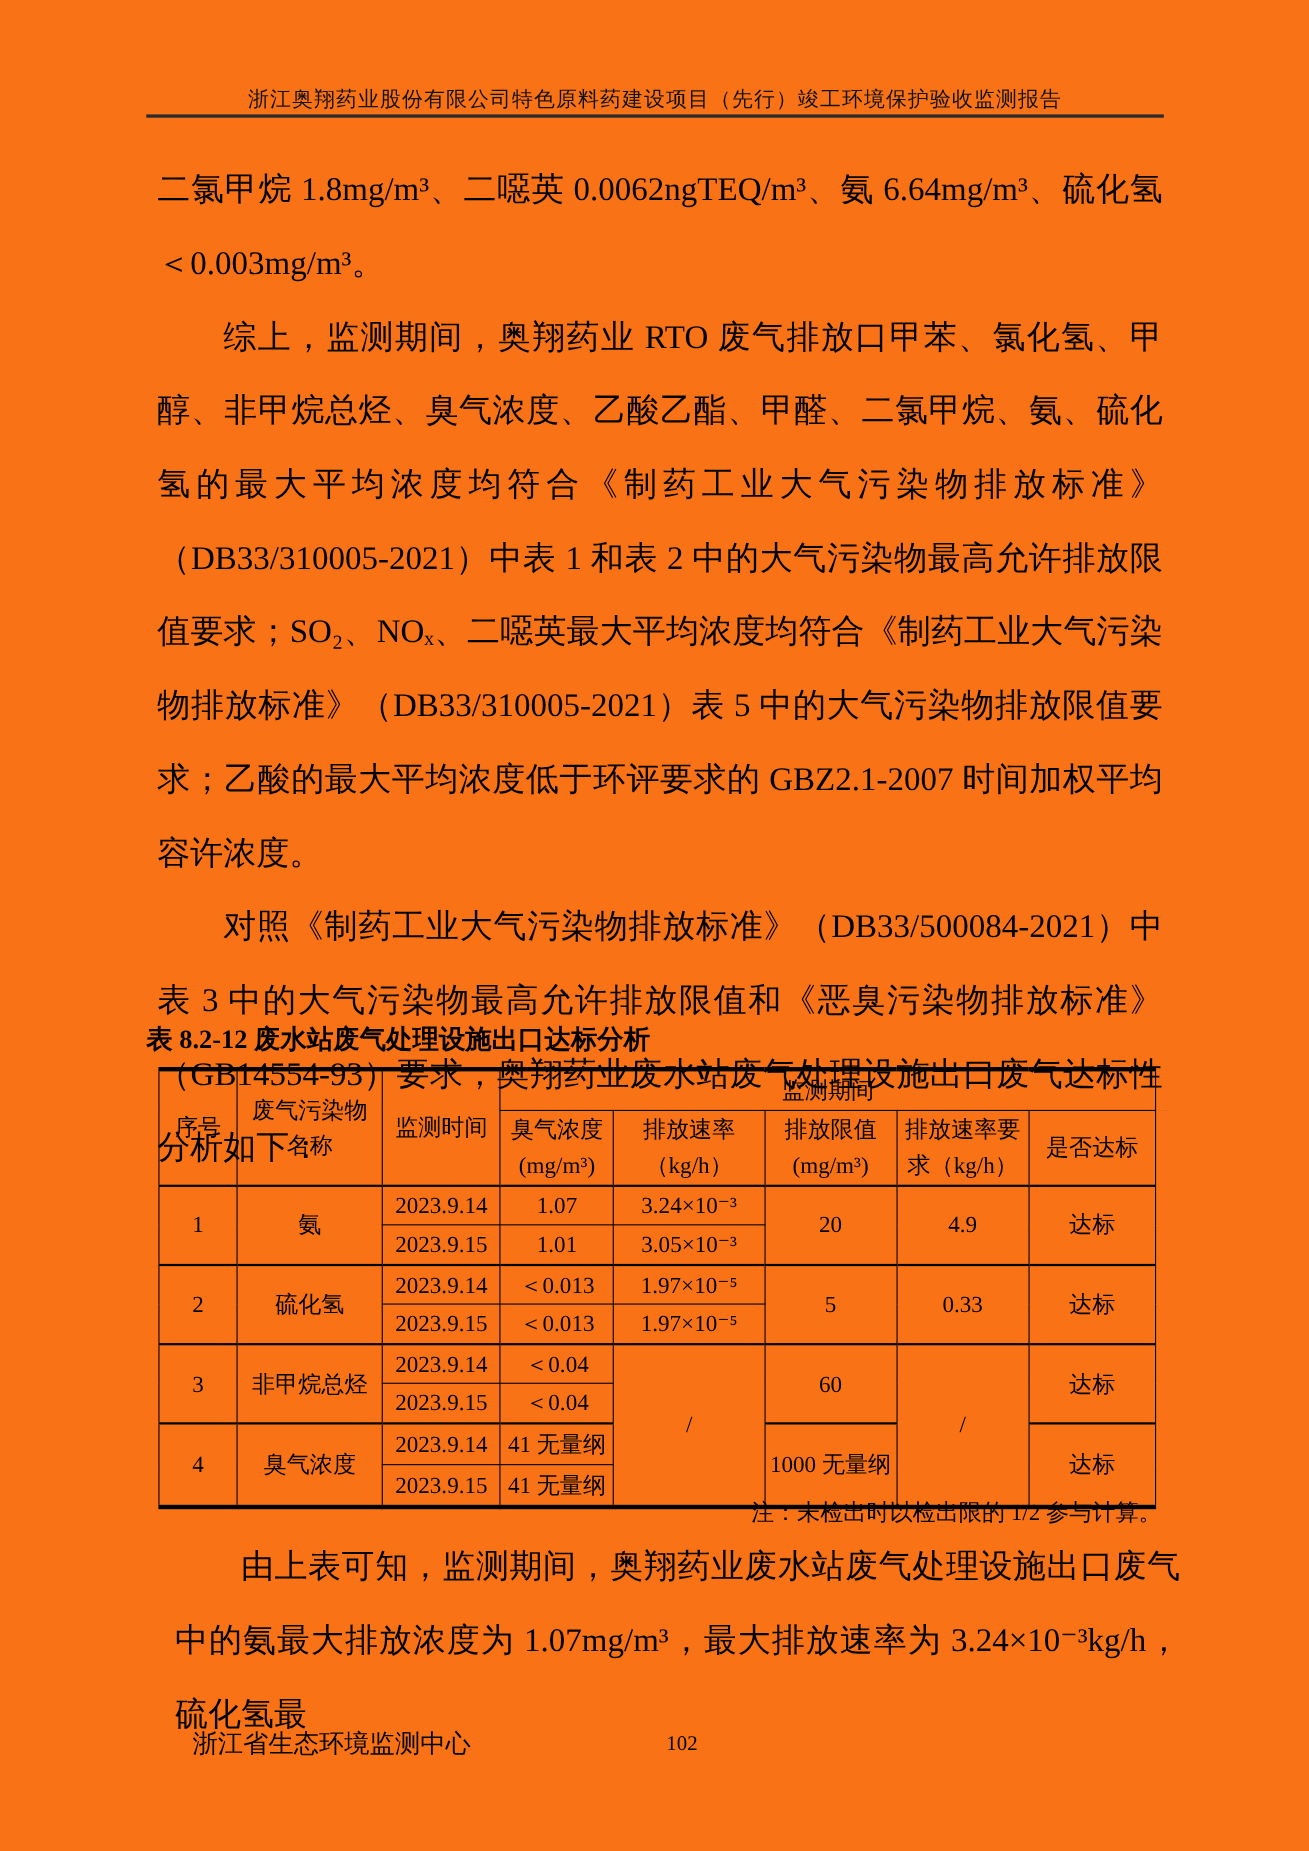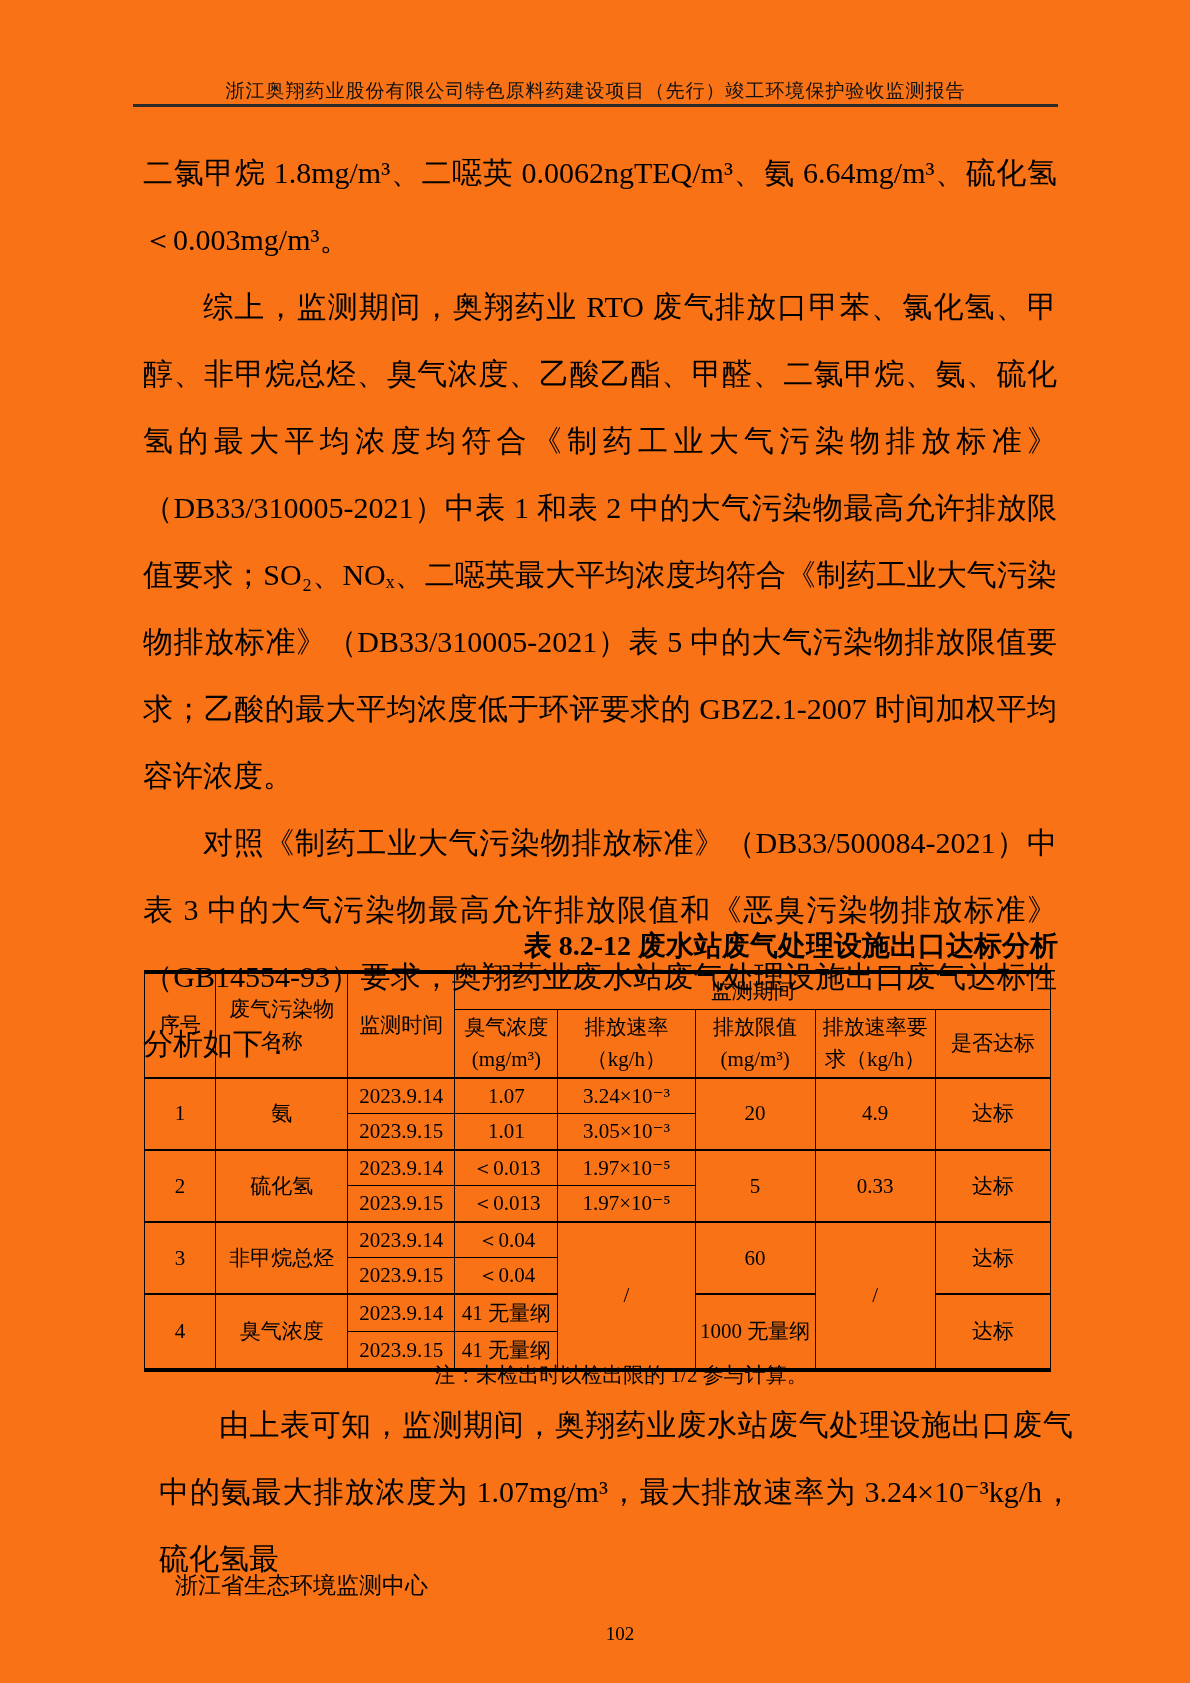--- a/index.html
+++ b/index.html
@@ -28,21 +28,21 @@
     font-size:30px;line-height:67px;
     text-align:justify;
   }
   .bodytext p{margin:0;}
   .bodytext p.indent{text-indent:2em;}
   #content-top{top:139px;}
   #content-bottom{top:1391px;margin-left:16px;}
   
   .tbl-caption{
     position:absolute;left:133px;top:931px;width:925px;
-    font-size:28px;font-weight:bold;text-align:right;line-height:30px;
+    font-size:24px;font-weight:bold;text-align:left;line-height:30px;
   }
   
   table.cmp{
     position:absolute;left:144px;top:970px;
     border-collapse:collapse;table-layout:fixed;
     width:907px;
     border-top:4px solid #000;
     border-bottom:4px solid #000;
     font-size:21px;
   }
@@ -55,30 +55,30 @@
     overflow:hidden;
   }
   table.cmp td.b2{border-bottom-width:2px;}
   tr.hr1{height:36px;}
   tr.hr2{height:67px;}
   tr.dr{height:32px;}
   tr.dr4{height:38px;}
   
   .tbl-note{
     position:absolute;left:186px;top:1362px;width:870px;
-    font-size:21px;line-height:26px;text-align:center;
+    font-size:21px;line-height:26px;text-align:right;
   }
   
   .footer-org{
     position:absolute;left:175px;top:1574px;
     font-size:23px;line-height:24px;
   }
   .footer-page{
     position:absolute;left:540px;top:1574px;width:160px;
-    font-size:19px;line-height:24px;text-align:center;margin-top:48px;
+    font-size:19px;line-height:24px;text-align:center;
   }
 </style>
 </head>
 <body>
 
 <div class="page">
 
   <div class="doc-header">浙江奥翔药业股份有限公司特色原料药建设项目（先行）竣工环境保护验收监测报告</div>
   <div class="header-rule"></div>
 

